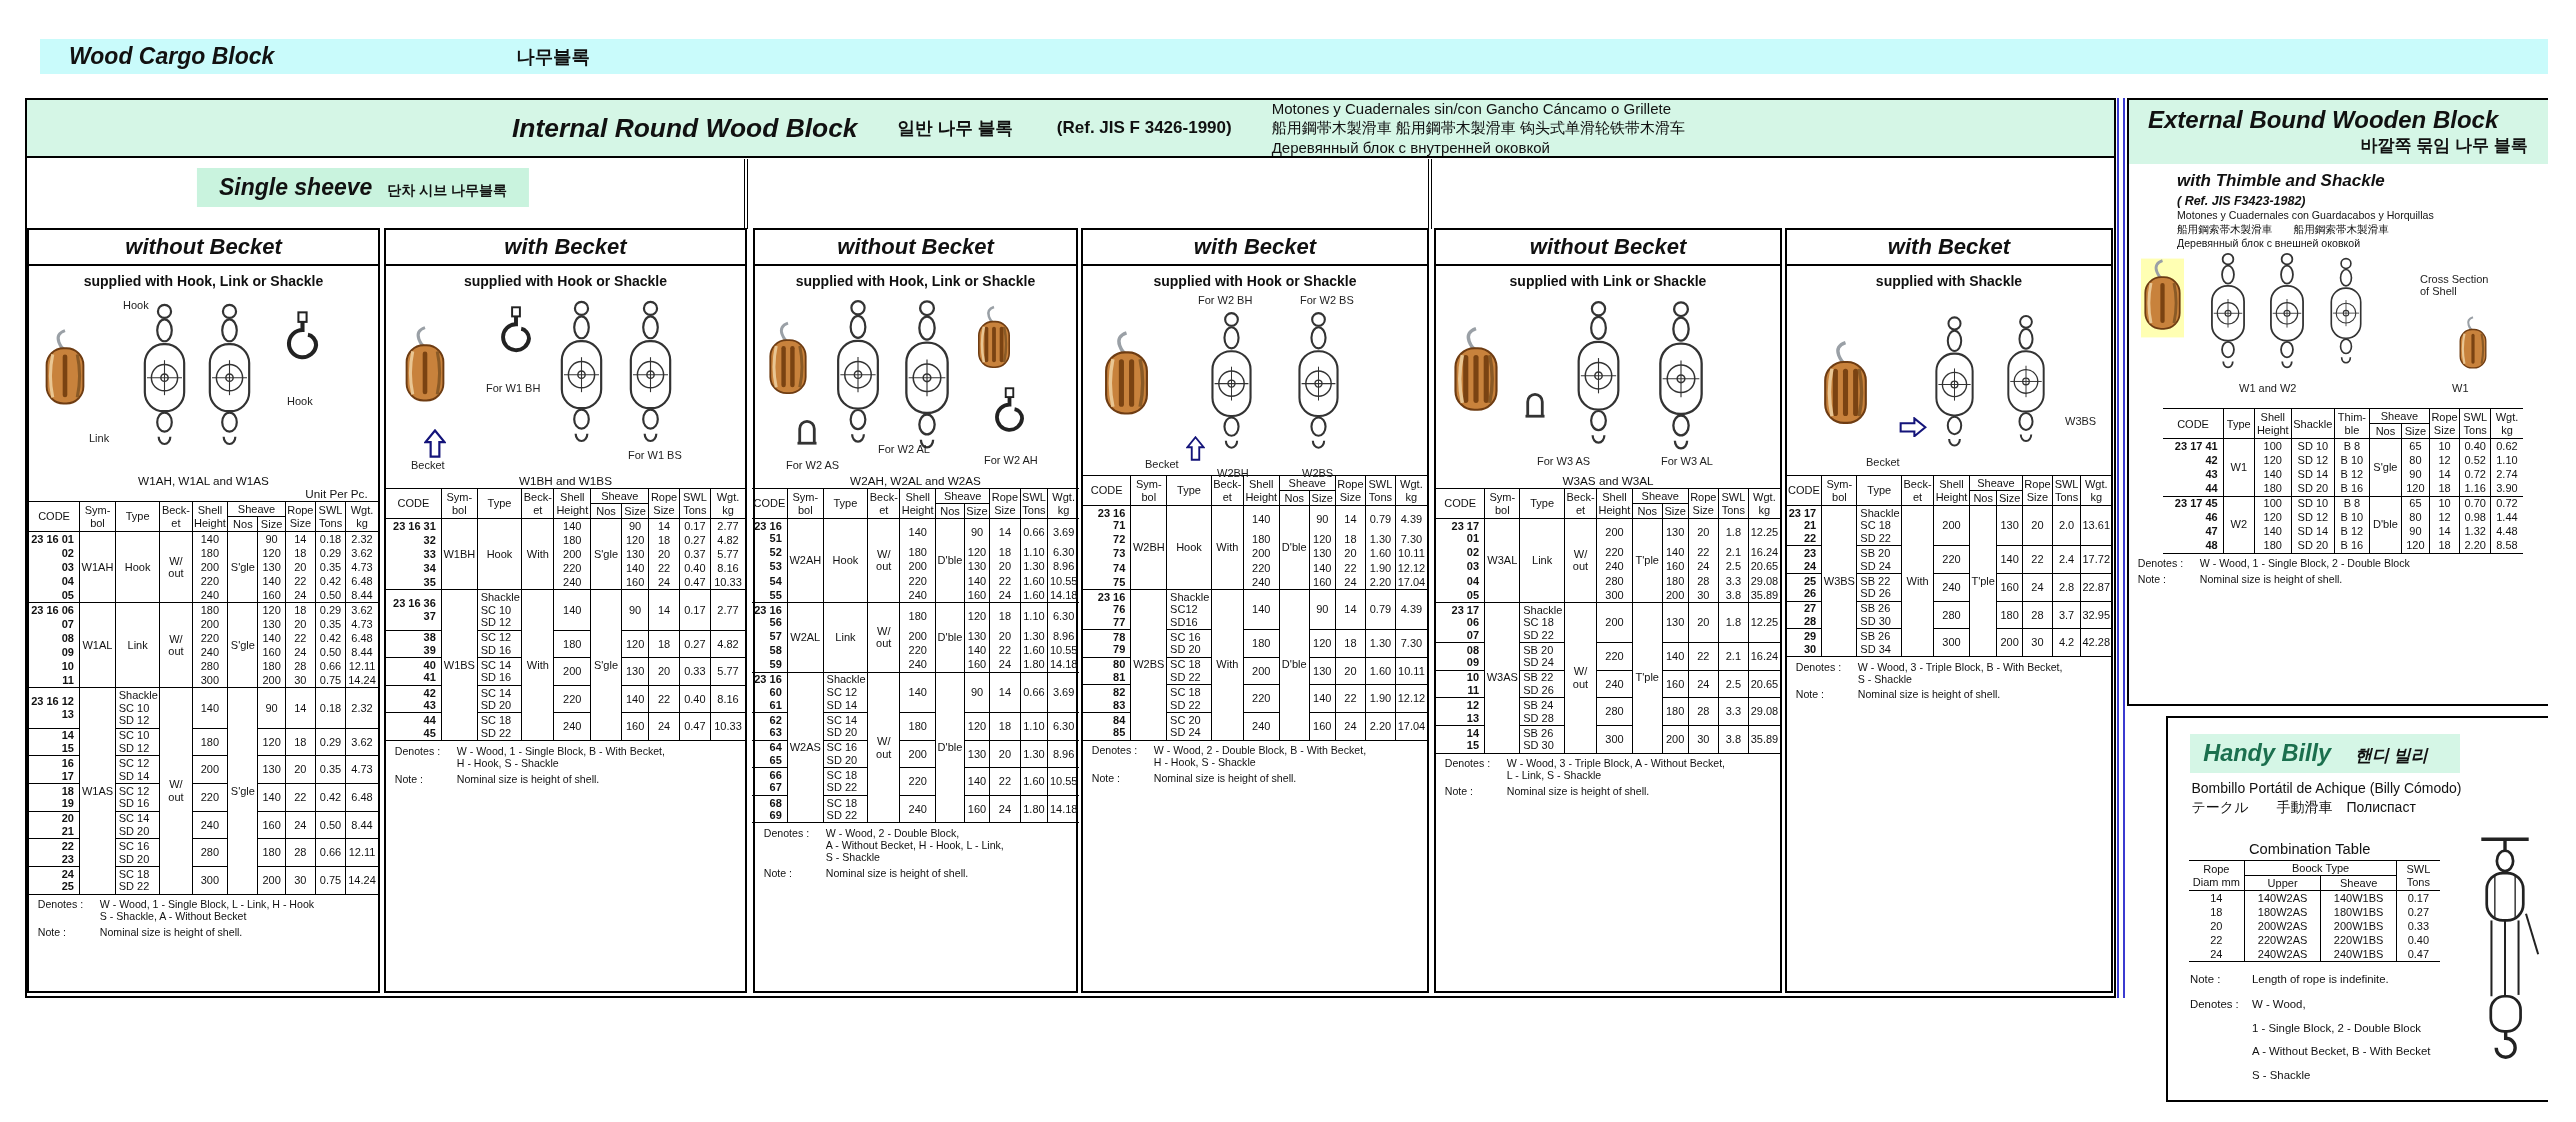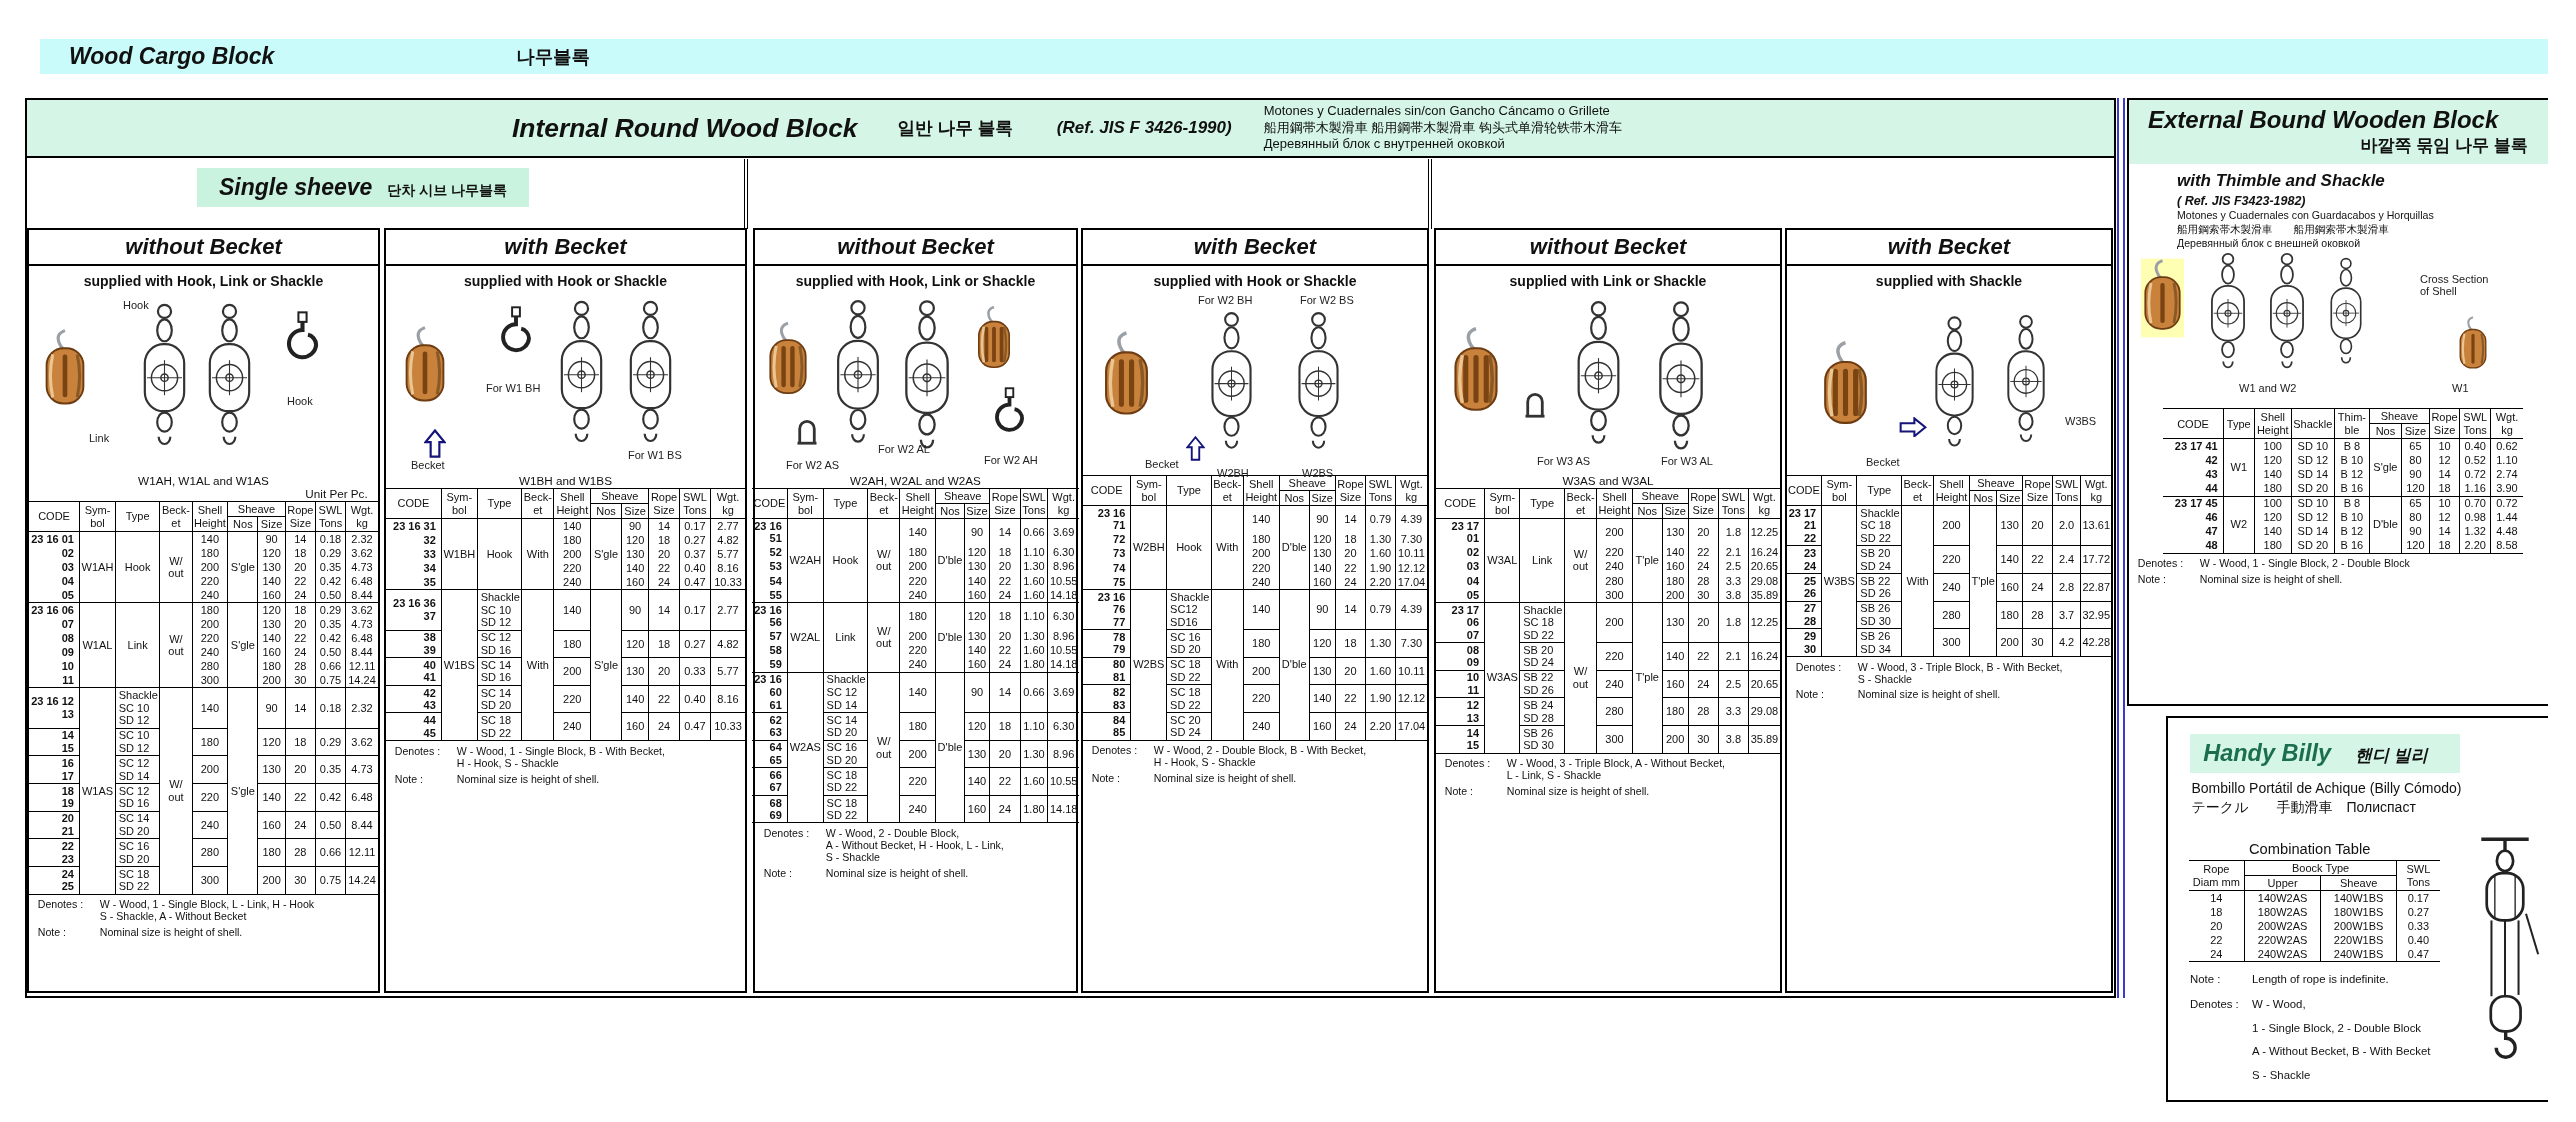--- a/index.html
+++ b/index.html
@@ -5,22 +5,22 @@
   html,body{margin:0;padding:0;background:#ffffff;}
   #page{position:relative;width:2548px;height:1122px;background:#fff;font-family:"Liberation Sans",sans-serif;color:#111;overflow:hidden;}
   .titlebar{position:absolute;left:40px;top:39px;width:2511px;height:35px;background:#c9fbfb;display:flex;align-items:center;}
   .title-en{font-style:italic;font-weight:bold;font-size:23px;padding-left:29px;}
   .title-kr{font-weight:bold;font-size:18.4px;margin-left:242px;}
   
   .leftbox{position:absolute;left:25px;top:98px;width:2091px;height:900px;border:2.9px solid #000;box-sizing:border-box;background:#fff;}
   .mainhead{height:56px;background:#d5f6e6;border-bottom:2.9px solid #000;display:flex;align-items:center;}
   .mh-en{font-style:italic;font-weight:bold;font-size:26.4px;margin-left:485px;white-space:nowrap;}
   .mh-kr{font-weight:bold;font-size:17.6px;margin-left:40px;white-space:nowrap;}
-  .mh-ref{font-style:italic;font-weight:bold;font-size:17px;margin-left:44px;white-space:nowrap;}
-  .mh-ml{font-size:13px;line-height:1.3;margin-left:32px;white-space:pre-line;}
+  .mh-ref{font-weight:bold;font-size:17px;margin-left:44px;white-space:nowrap;}
+  .mh-ml{font-size:15px;line-height:1.3;margin-left:40px;white-space:pre-line;}
   .secrow{position:relative;height:70px;}
   .seclab{position:absolute;top:10.3px;transform:translateX(-50%);background:#c9f3de;padding:5.9px 22px;white-space:nowrap;}
   .seclab .en{font-style:italic;font-weight:bold;font-size:23px;}
   .seclab .kr{font-weight:bold;font-size:14px;margin-left:11.7px;}
   .vsep{position:absolute;width:1.5px;border-left:1.8px solid #000;border-right:1.8px solid #000;top:59px;height:70px;}
   .panelrow{position:relative;height:765px;}
   .panel{position:absolute;top:0;height:765px;border:2.2px solid #000;box-sizing:border-box;background:#fff;}
   .colhead{height:34px;border-bottom:2.2px solid #000;display:flex;align-items:center;justify-content:center;font-style:italic;font-weight:bold;font-size:22px;}
   .supplied{text-align:center;font-weight:bold;font-size:14px;padding-top:6.6px;height:19px;}
   .figarea{position:relative;height:182px;}

